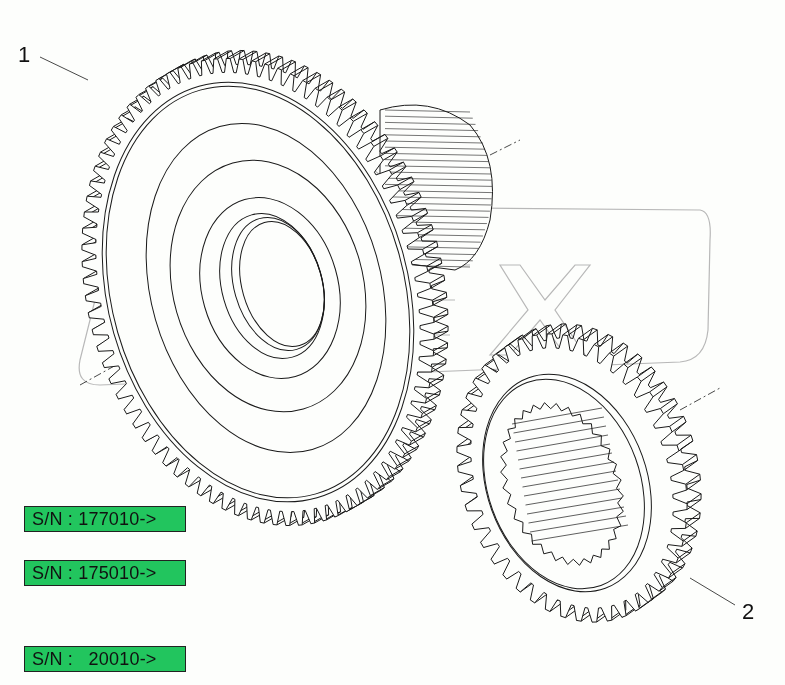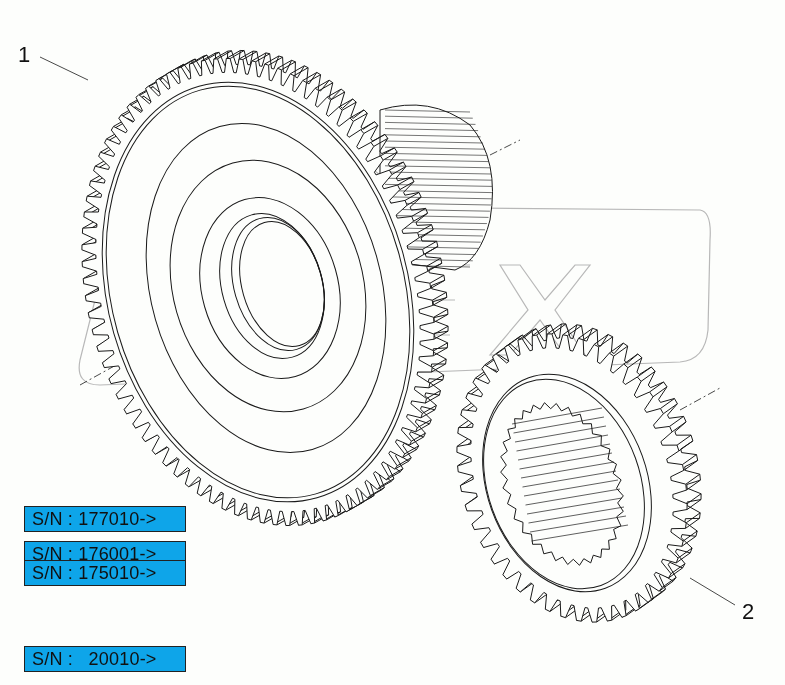--- a/index.html
+++ b/index.html
@@ -1,21 +1,21 @@
 <!DOCTYPE html>
 <html><head>
 <meta charset="utf-8">
 <style>
   html,body{margin:0;padding:0;background:#fdfefc;}
   #stage{position:relative;width:785px;height:685px;overflow:hidden;background:#fdfefc;font-family:"Liberation Sans",sans-serif;}
   svg#drawing{position:absolute;left:0;top:0;}
   .callout{position:absolute;font-family:"Liberation Sans",sans-serif;font-size:22px;color:#111;line-height:1;}
   #callout-1{left:18px;top:44px;}
   #callout-2{left:742px;top:601px;}
-  .sn-box{position:absolute;left:24px;width:162px;height:26px;border:1px solid #222;background:#0ea5e9;
+  .sn-box{position:absolute;left:24px;width:162px;height:26px;border:1px solid #222;background:#22c55e;
           box-sizing:border-box;font-family:"Liberation Sans",sans-serif;font-size:18px;color:#111;
           line-height:25px;padding-left:7px;white-space:pre;letter-spacing:0.2px;}
 </style>
 </head>
 <body>
 
 <div id="stage">
   <svg id="drawing" width="785" height="685" viewBox="0 0 785 685">
 
     <g fill="none" stroke="#b8b8b8" stroke-width="1.2">
@@ -364,16 +364,15 @@
         <line x1="528.5" y1="523" x2="624" y2="507" stroke-width="0.7"></line>
         <line x1="530" y1="532" x2="626" y2="516" stroke-width="0.7"></line>
         <line x1="531.5" y1="541" x2="628" y2="525" stroke-width="0.7"></line>
       </g>
   </svg>
 
   <div class="callout" id="callout-1">1</div>
   <div class="callout" id="callout-2">2</div>
 
   <div class="sn-box" style="top:506px">S/N : 177010-&gt;</div>
-  <div class="sn-box" style="top:541px">S/N : 176001-&gt;</div>
   <div class="sn-box" style="top:560px">S/N : 175010-&gt;</div>
   <div class="sn-box" style="top:646px">S/N :   20010-&gt;</div>
 </div>
 
 </body></html>

